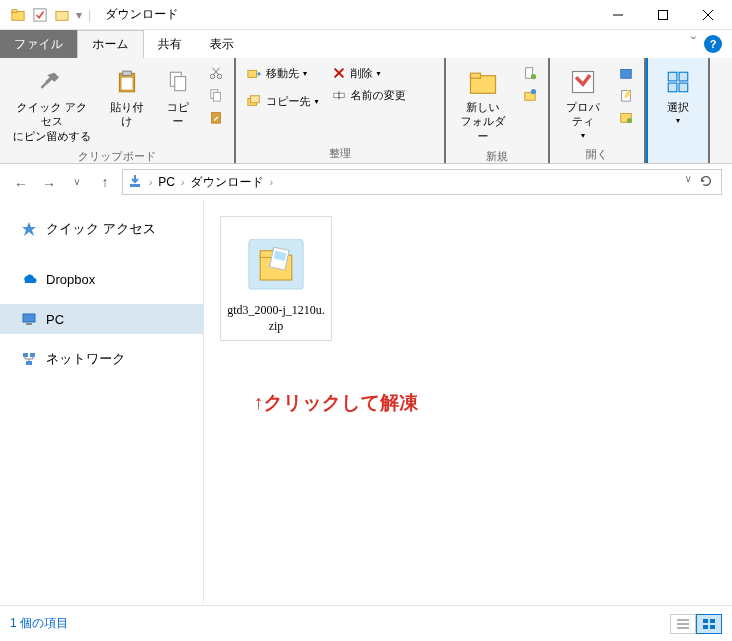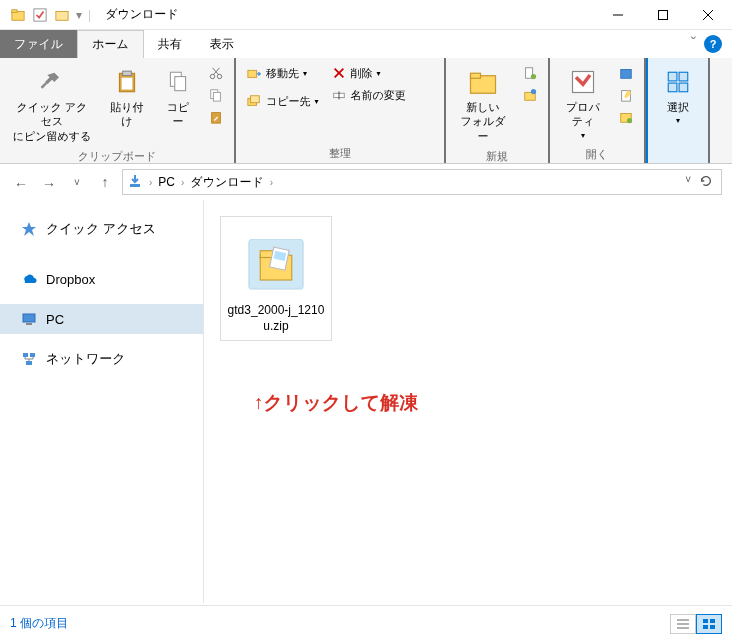--- a/index.html
+++ b/index.html
@@ -45,21 +45,21 @@
     .main { display: flex; height: 403px; }
     .nav-pane { width: 204px; border-right: 1px solid #e5e5e5; padding-top: 14px; overflow: hidden; }
     .nav-item { display: flex; align-items: center; gap: 8px; padding: 6px 8px 6px 20px; font-size: 13px; }
     .nav-item.selected { background: #d8e6f2; }
     .nav-item.spacer { height: 10px; padding:0; }
     .nav-icon { width: 18px; height: 18px; display: inline-flex; align-items: center; justify-content: center; }
     
     .content-pane { flex: 1; padding: 16px; position: relative; }
     .file-item { width: 112px; display: flex; flex-direction: column; align-items: center; gap: 2px; border: 1px solid #ddd; padding: 6px 4px; }
     .file-icon-lg { width: 78px; height: 78px; display: flex; align-items: center; justify-content: center; }
-    .file-label { font-size: 12px; text-align: center; word-break: break-all; line-height: 1.3; }
+    .file-label { font-size: 12px; text-align: center; word-break: break-all; line-height: 1.3; font-family: Liberation Serif, serif; }
     .annotation { position: absolute; top: 190px; left: 50px; color: #d93025; font-size: 19px; font-weight: bold; }
     
     
     .statusbar { position: absolute; bottom: 0; left: 0; right: 0; height: 36px; border-top: 1px solid #e5e5e5; display: flex; align-items: center; padding: 0 10px; font-size: 12px; color: #0066cc; }
     .view-toggle { margin-left: auto; display: flex; gap: 0; }
     .view-btn { width: 26px; height: 20px; border: 1px solid #ccc; display: flex; align-items: center; justify-content: center; }
     .view-btn.active { background: #cce4f7; border-color: #0078d4; }
   </style>
 </head>
 <body>

